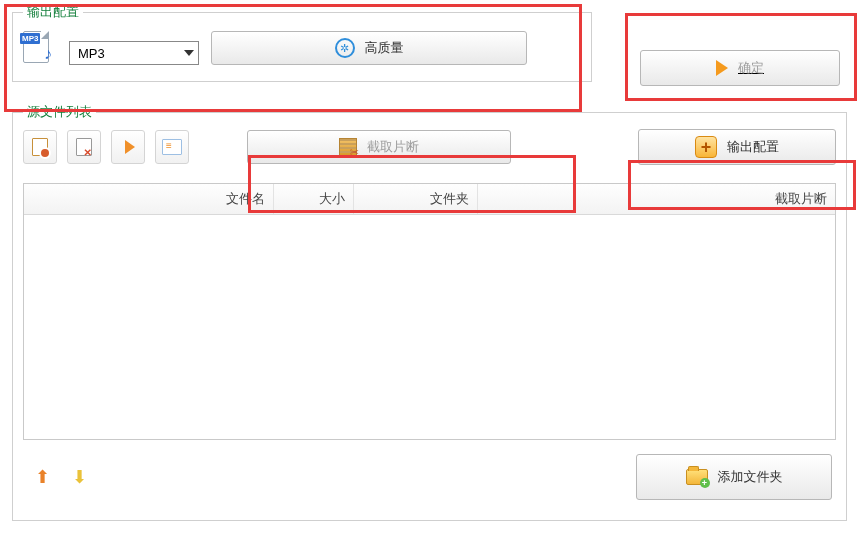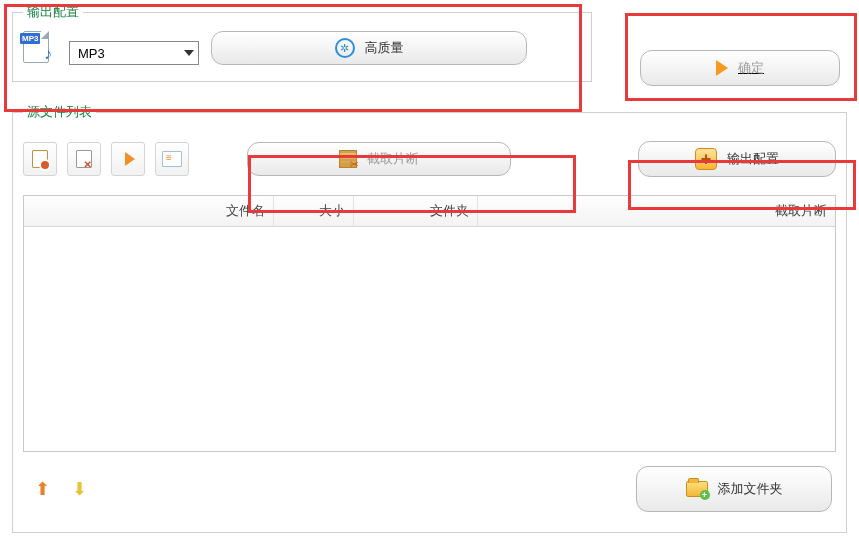--- a/index.html
+++ b/index.html
@@ -84,21 +84,21 @@
   .combo .arrow{
     width:0;height:0;
     border-left:5px solid transparent;
     border-right:5px solid transparent;
     border-top:6px solid #333;
   }
 
   .btn {
     height: 34px;
     border:1px solid #b7b7b7;
-    border-radius:12px;
+    border-radius:3px;
     background:linear-gradient(#ffffff,#e9e9e9);
     display:flex; align-items:center; justify-content:center;
     gap:10px;
     color:#333;
     cursor:pointer;
     box-shadow: 0 1px 0 #fff inset;
   }
   .btn.wide { width: 316px; }
   .btn.disabled { color:#9c9c9c; cursor:default; }
 
@@ -127,21 +127,21 @@
   .arrow-right-orange{
     width:0;height:0;
     border-top:8px solid transparent;
     border-bottom:8px solid transparent;
     border-left:12px solid #f59a1d;
   }
 
   
   .group.source {
     margin-top: 30px;
-    padding-top: 28px;
+    padding-top: 16px;
   }
 
   .toolbar-row{
     display:flex; align-items:center;
     gap:10px;
   }
   .icon-btn{
     width:34px;height:34px;
     border:1px solid #d4d4d4;
     border-radius:3px;

